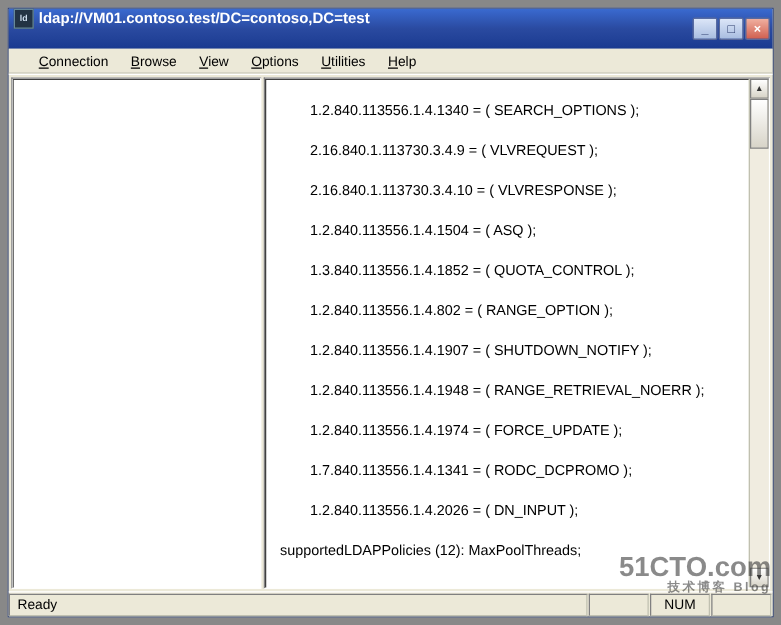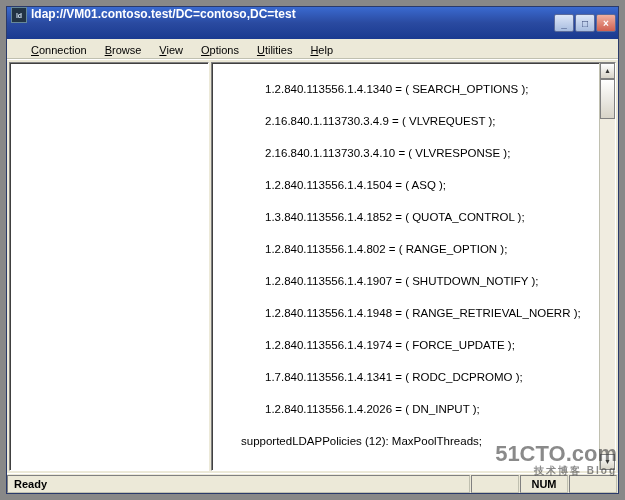--- a/index.html
+++ b/index.html
@@ -99,21 +99,21 @@
     font-family: "Tahoma", sans-serif;
     font-size: 11.5px;
     line-height: 16px;
     color: #000;
     overflow: hidden;
     position: relative;
     display: flex;
   }
   .right-content {
     flex: 1;
-    padding: 2px 17px;
+    padding: 2px 0;
     overflow: hidden;
     white-space: pre;
   }
   .right-content .line { white-space: pre; }
   .right-content .ind1 { padding-left: 36px; }
   .right-content .ind0 { padding-left: 12px; }
   .scrollbar-v {
     width: 16px;
     background: #ece9d8;
     border-left: 1px solid #c0c0b0;
@@ -144,21 +144,20 @@
     color: #000;
   }
   .statusbar .cell {
     padding: 0 6px;
     border: 1px solid #c0c0b0;
     border-top-color: #808080;
     border-left-color: #808080;
     height: 18px;
     display:flex; align-items:center;
     margin-right: 1px;
-    font-weight: bold;
   }
   .statusbar .cell.main { flex: 1; }
   .statusbar .cell.caps { width: 48px; justify-content:center;}
   .watermark {
     position: absolute;
     right: 8px; bottom: 24px;
     color: rgba(60,60,60,0.6);
     font-size: 22px;
     font-weight: bold;
     font-family: "Arial", sans-serif;

